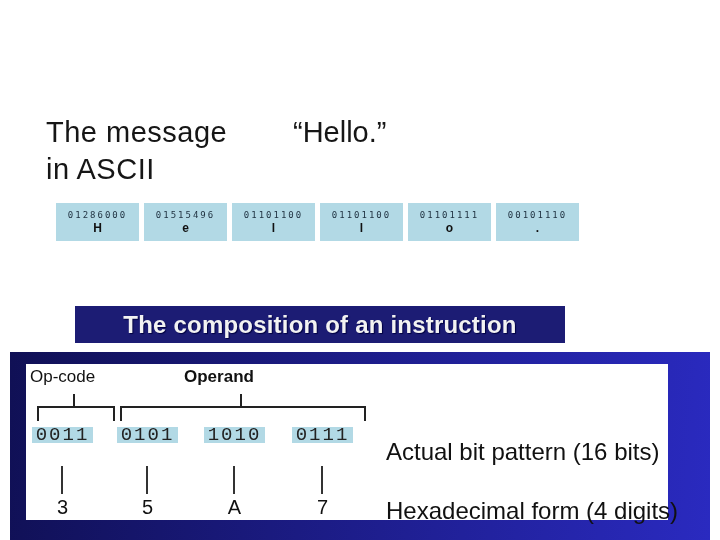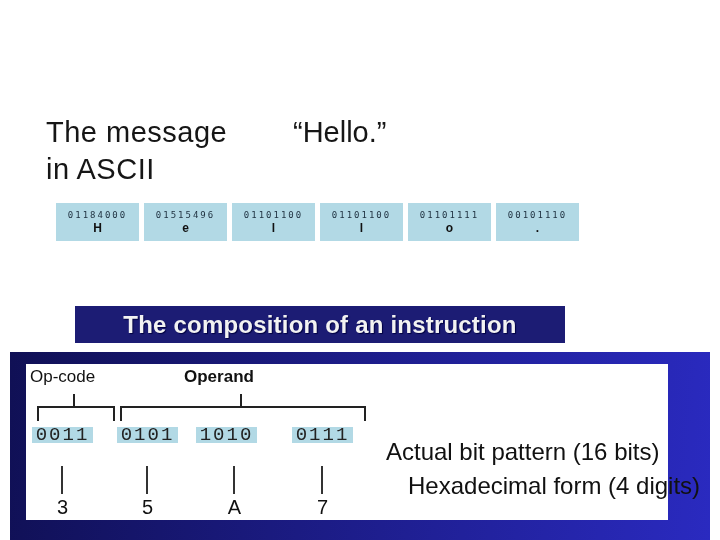--- a/index.html
+++ b/index.html
@@ -115,21 +115,21 @@
     display: flex;
     align-items: center;
     justify-content: center;
     font-family: "Liberation Mono", monospace;
     font-size: 19px;
     letter-spacing: 2px;
     color: #222222;
   }
   .nb-0 { left: 32px;  }
   .nb-1 { left: 117px; }
-  .nb-2 { left: 196px; }
+  .nb-2 { left: 204px; }
   .nb-3 { left: 292px; }
 
   .connector {
     top: 466px;
     width: 2px; height: 28px;
     background: #333333;
   }
   .cn-0 { left: 61px;  }
   .cn-1 { left: 146px; }
   .cn-2 { left: 233px; }
@@ -147,34 +147,34 @@
   .hx-2 { left: 204px; }
   .hx-3 { left: 292px; }
 
   
   .annotation {
     font-size: 24px;
     color: #111111;
     white-space: nowrap;
   }
   #bit-pattern-label { left: 386px; top: 438px; }
-  #hex-form-label    { left: 386px; top: 472px; margin-left: 22px; }
+  #hex-form-label    { left: 386px; top: 497px; }
 </style>
 </head>
 <body>
 
 <div class="abs" id="slide-title">
   <div>The message</div>
   <div>in ASCII</div>
 </div>
 <div class="abs" id="message-text">“Hello.”</div>
 
 <div class="abs" id="ascii-row">
   <div class="ascii-cell">
-    <span class="ascii-bits">01184000</span>
+    <span class="ascii-bits">01286000</span>
     <span class="ascii-char">H</span>
   </div>
   <div class="ascii-cell">
     <span class="ascii-bits">01515496</span>
     <span class="ascii-char">e</span>
   </div>
   <div class="ascii-cell">
     <span class="ascii-bits">01101100</span>
     <span class="ascii-char">l</span>
   </div>

